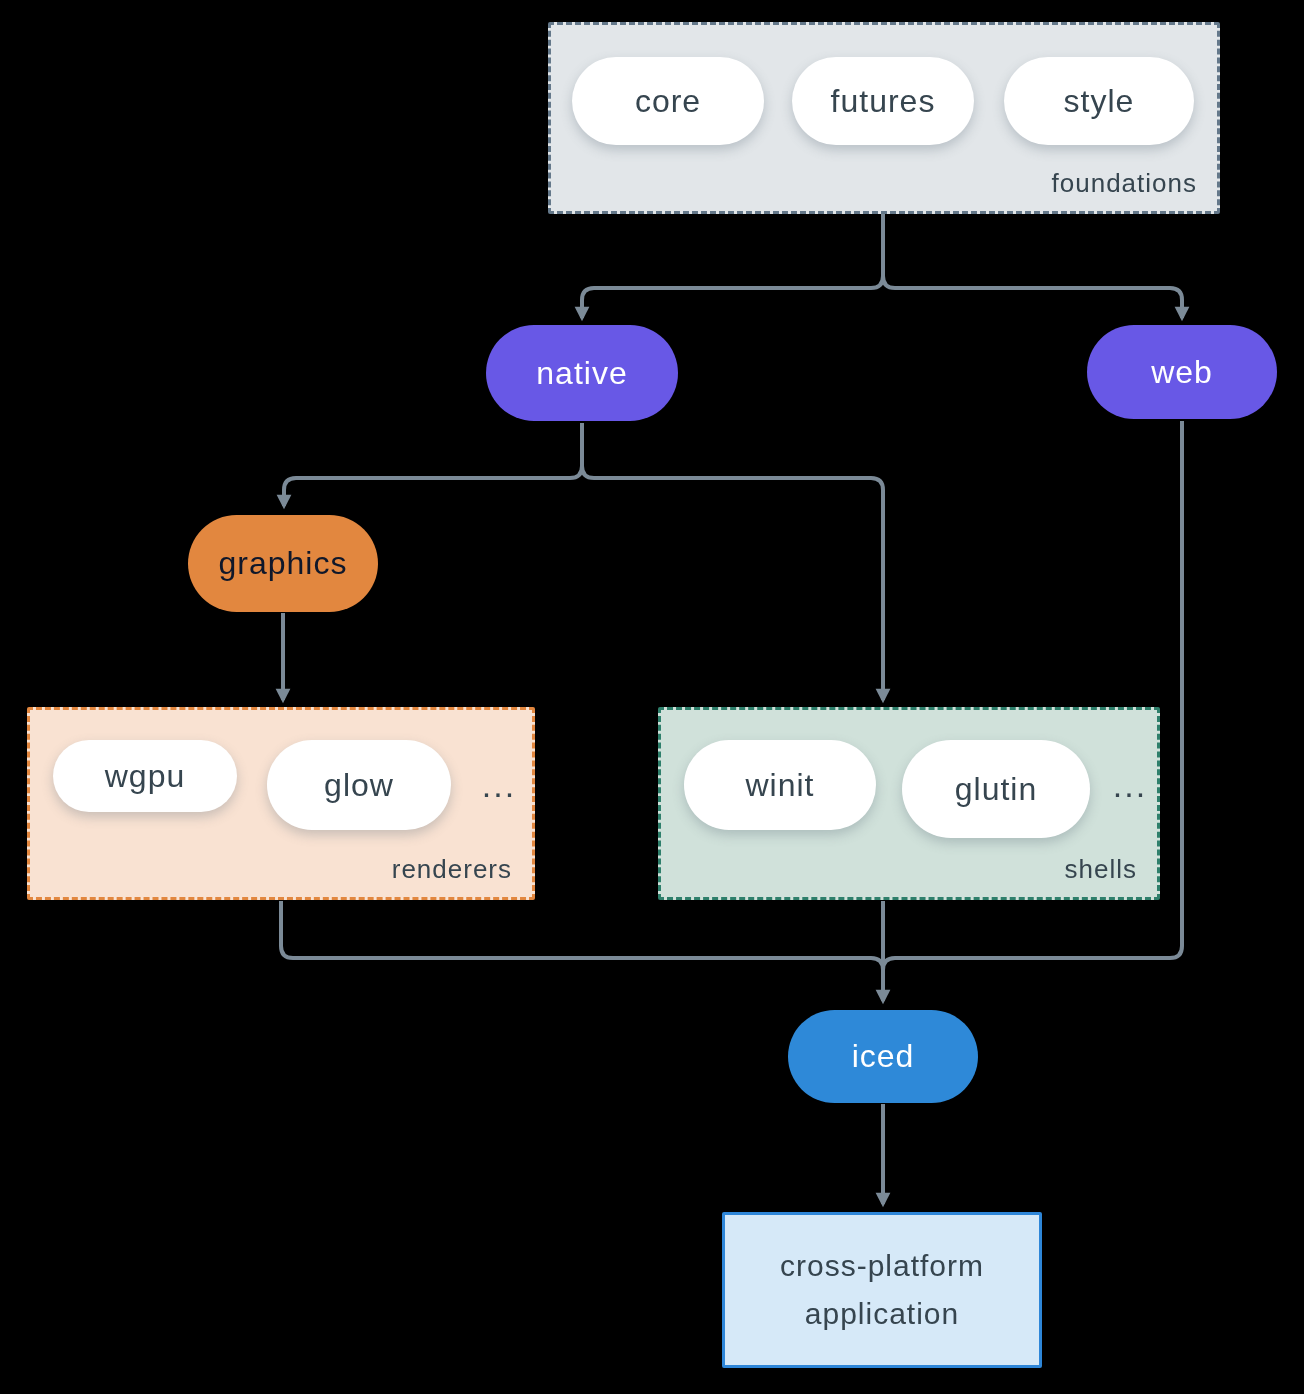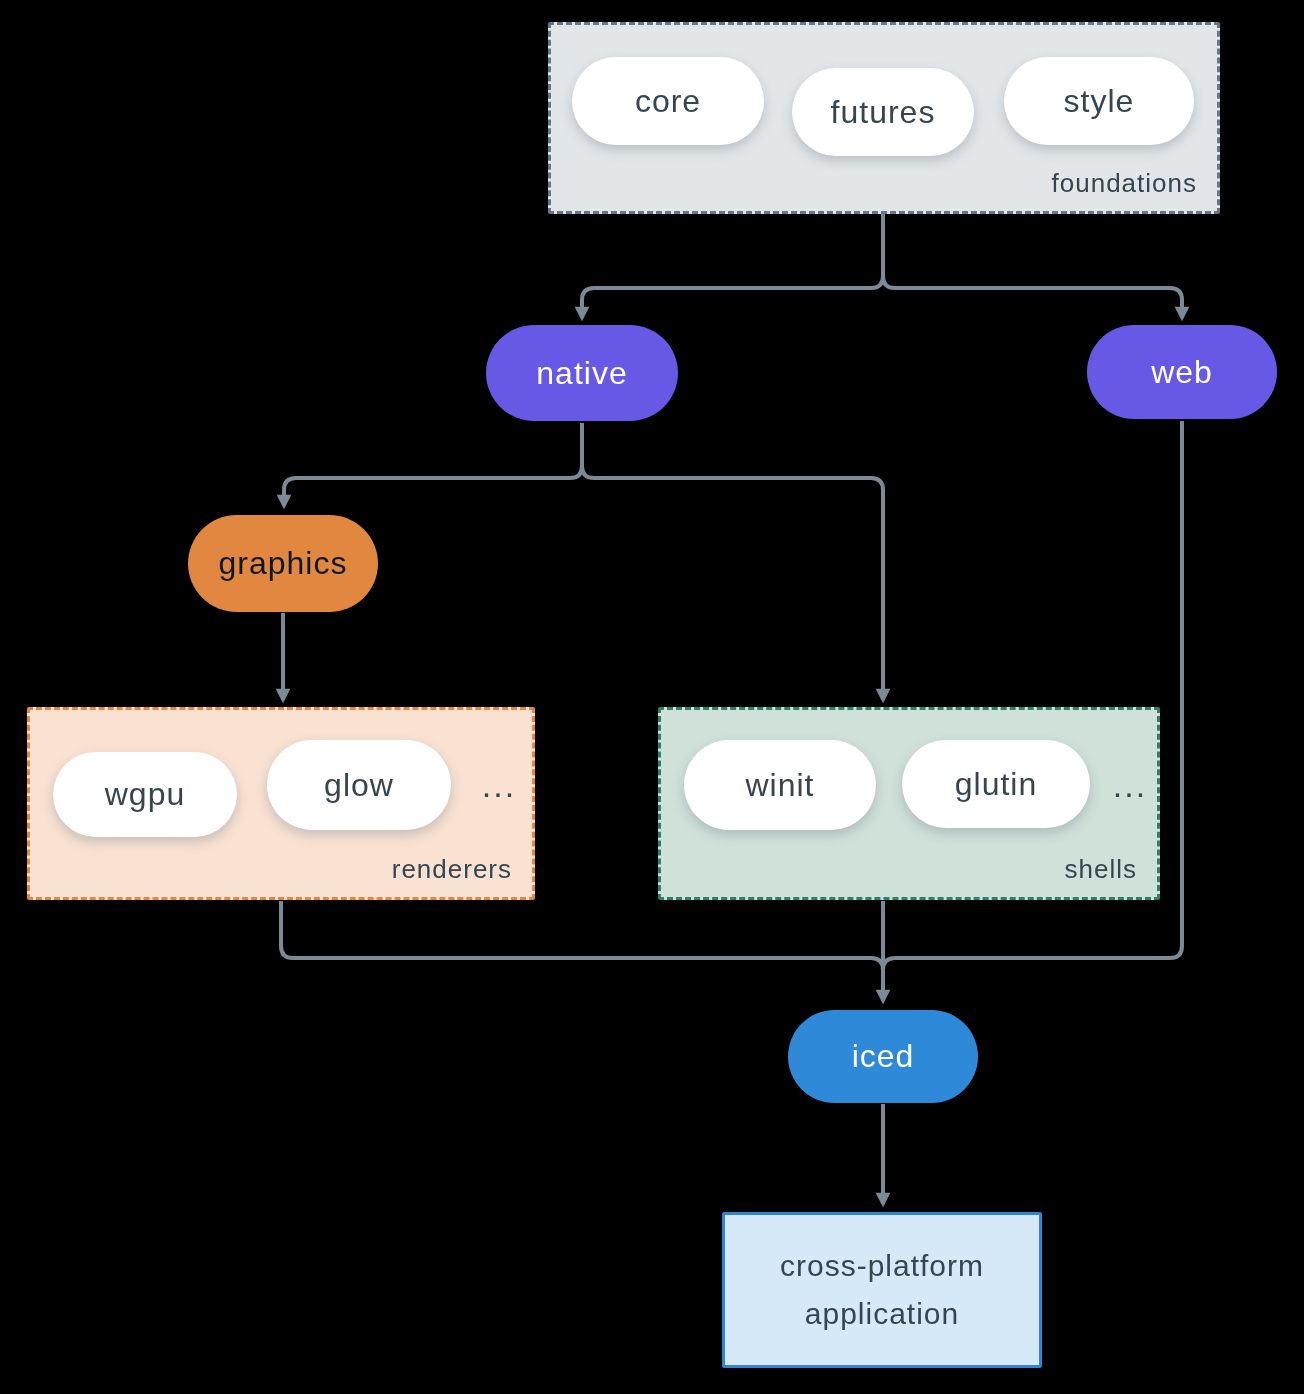--- a/index.html
+++ b/index.html
@@ -49,28 +49,28 @@
   .pill{
     position:absolute;display:flex;align-items:center;justify-content:center;
     border-radius:999px;font-size:32px;letter-spacing:1px;white-space:nowrap;
   }
   .pill.white{
     background:#ffffff;color:var(--text-dark);
     box-shadow:0 5px 12px rgba(90,105,120,.30);
   }
   
   .p-core   {left:21px; top:32px;width:192px;height:88px;}
-  .p-futures{left:241px;top:43px;width:182px;height:88px;}
+  .p-futures{left:241px;top:32px;width:182px;height:88px;}
   .p-style  {left:453px;top:32px;width:190px;height:88px;}
   
-  .p-wgpu{left:23px; top:42px;width:184px;height:85px;}
+  .p-wgpu{left:23px; top:30px;width:184px;height:72px;}
   .p-glow{left:237px;top:30px;width:184px;height:90px;}
   
   .p-winit {left:23px; top:30px;width:192px;height:90px;}
-  .p-glutin{left:241px;top:30px;width:188px;height:88px;}
+  .p-glutin{left:241px;top:30px;width:188px;height:98px;}
 
   .more-dots{
     position:absolute;left:438px;top:30px;width:62px;height:90px;
     display:flex;align-items:center;justify-content:center;
     font-size:34px;color:var(--text-dark);letter-spacing:2px;
   }
 
   
   .n-native  {left:486px; top:325px;width:192px;height:96px;background:var(--purple);color:#fff;}
   .n-web     {left:1087px;top:325px;width:190px;height:94px;background:var(--purple);color:#fff;}

